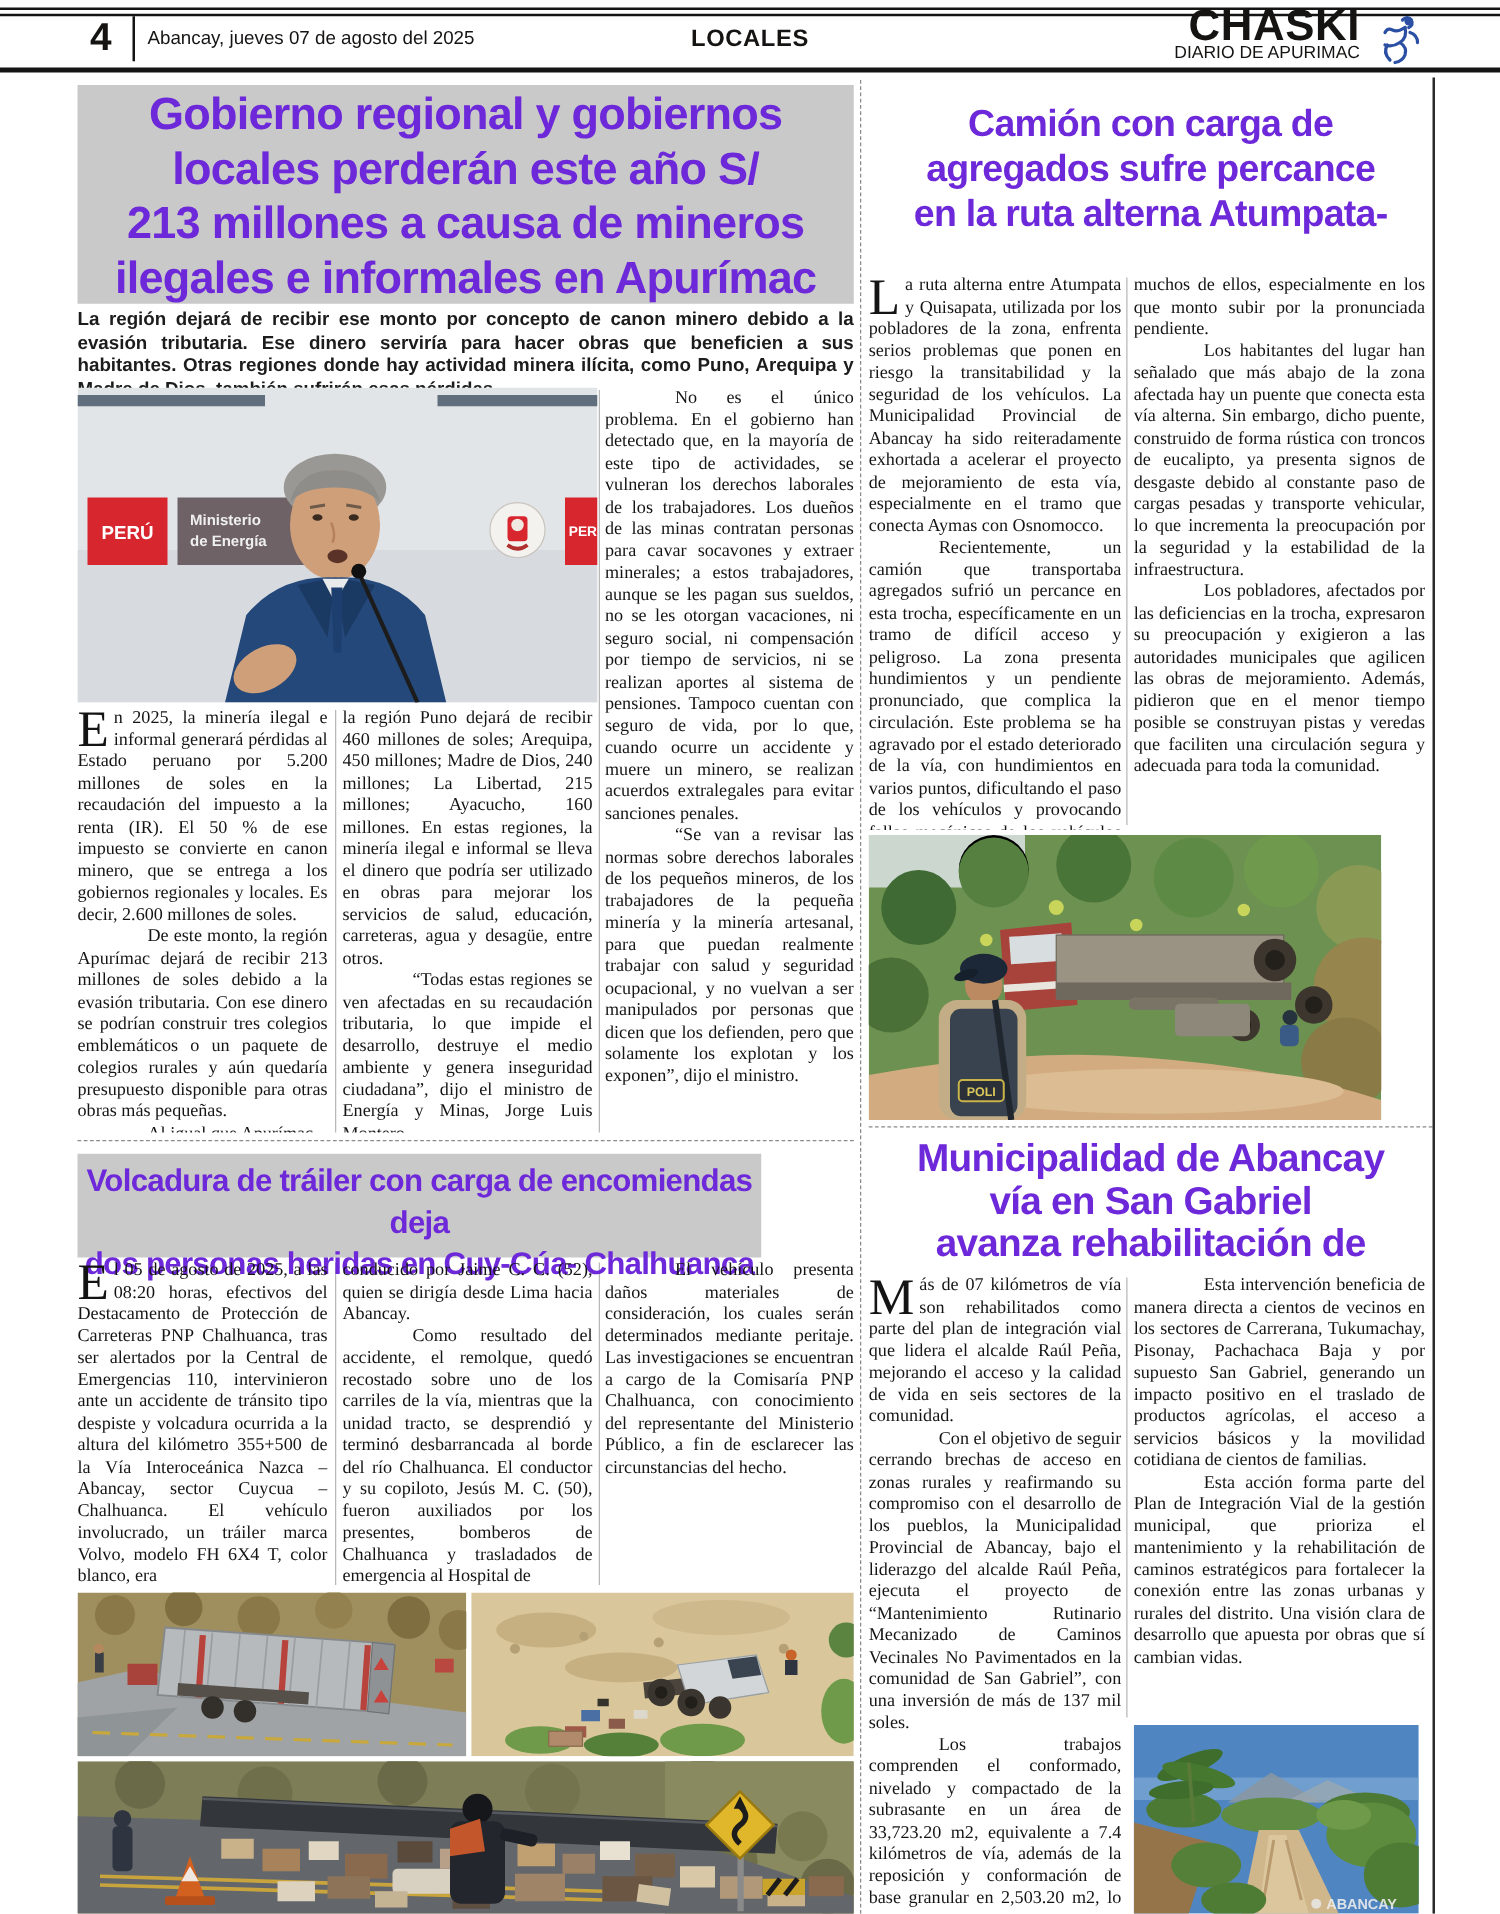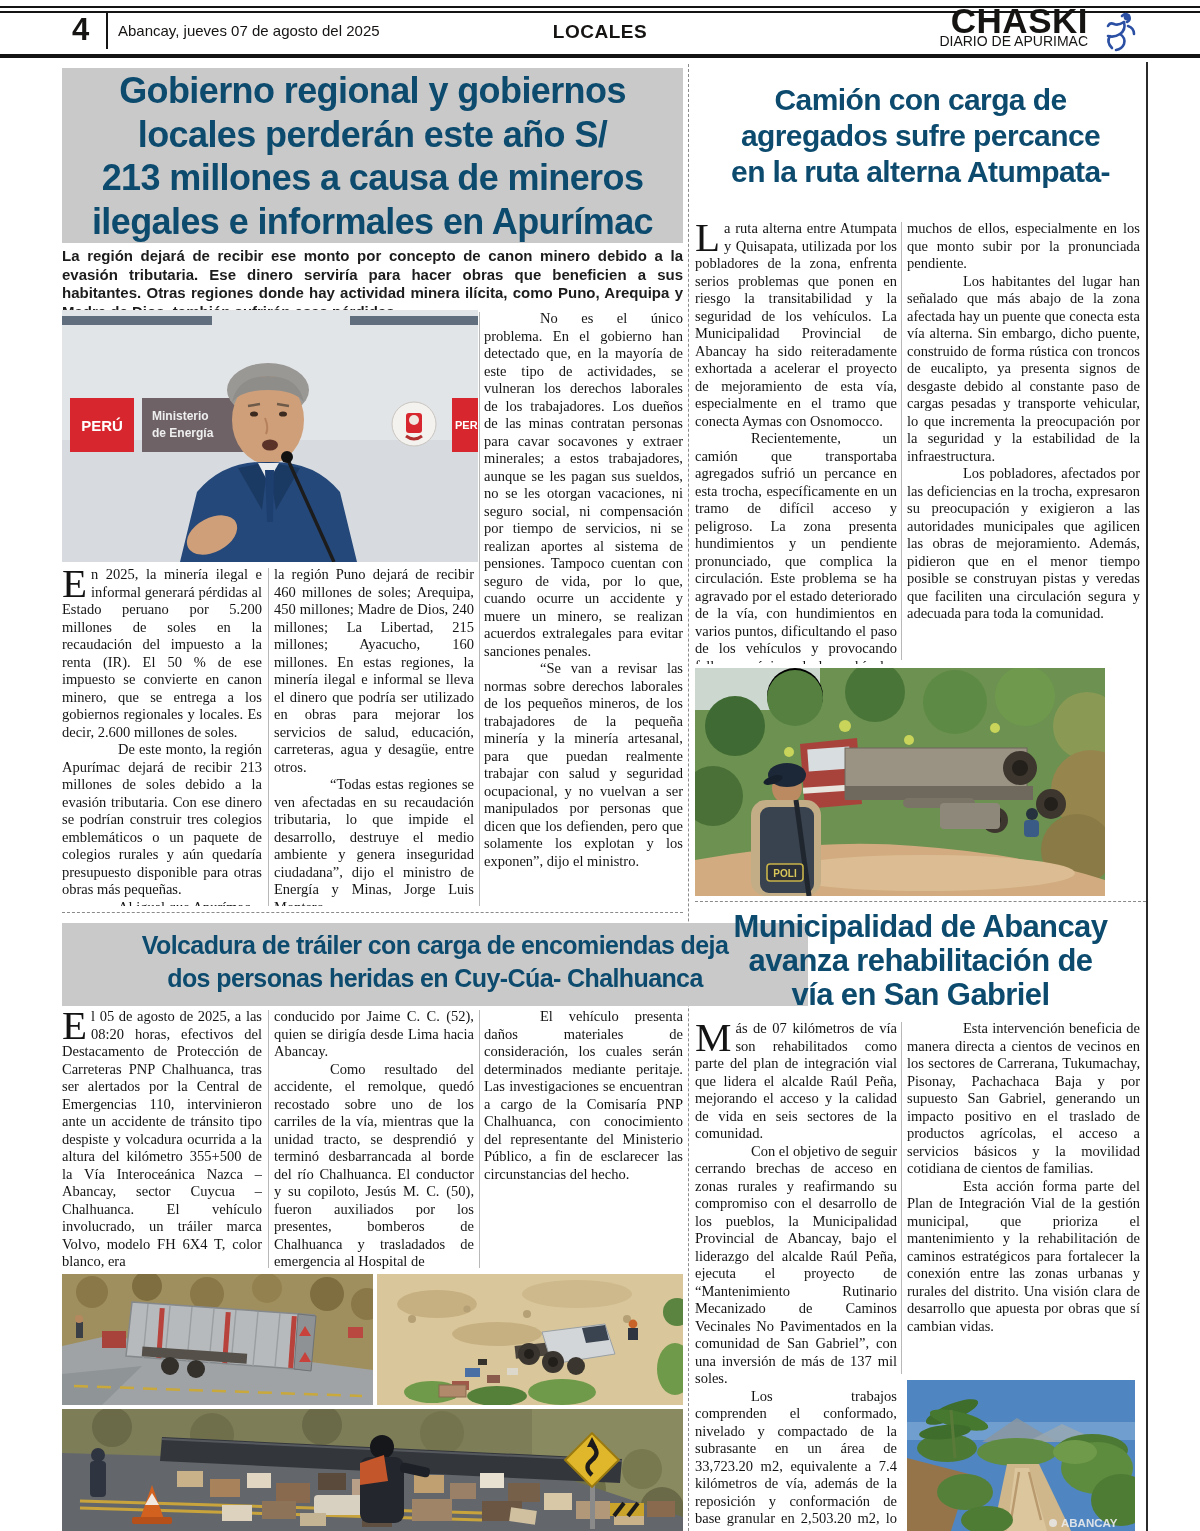--- a/index.html
+++ b/index.html
@@ -20,21 +20,21 @@
   .masthead{position:absolute;right:112px;top:8px;text-align:right;font-family:"Liberation Sans",sans-serif;}
   .mh-title{font-weight:bold;font-size:35px;line-height:26px;letter-spacing:.5px;}
   .mh-sub{font-size:14px;line-height:14px;text-align:right;}
   .chaski-icon{position:absolute;right:60px;top:10px;}
   
   .vdash{position:absolute;border-left:1px dashed #8a8a8a;width:0;}
   .hdash{position:absolute;border-top:1px dashed #8a8a8a;height:0;}
   .vrule{position:absolute;width:1px;background:#b8b8b8;}
   .pageborder-right{position:absolute;left:1146px;top:62px;width:2px;height:1469px;background:#2b2b2b;}
   
-  .headline{font-family:"Liberation Sans",sans-serif;font-weight:bold;color:#0c4a6e;
+  .headline{font-family:"Liberation Sans",sans-serif;font-weight:bold;color:#6d28d9;
     text-align:center;letter-spacing:-0.6px;}
   .hl-gray{background:#c9c9c9;}
   .hl-main{font-size:36px;line-height:43.5px;padding-top:1px;}
   .hl-camion{font-size:30px;line-height:36px;margin-top:16px;}
   .hl-volc{font-size:25px;line-height:33px;padding-top:6px;}
   .hl-muni{font-size:31px;line-height:34px;}
   .deck{font-family:"Liberation Sans",sans-serif;font-weight:bold;font-size:15px;
     line-height:18.5px;text-align:justify;color:#1c1c1c;}
   
   .col{position:absolute;overflow:hidden;}
@@ -190,21 +190,21 @@
   <ellipse cx="92" cy="120" rx="15" ry="16" fill="#bb8a60"></ellipse>
   <ellipse cx="92" cy="107" rx="19" ry="12" fill="#1c2838"></ellipse>
   <ellipse cx="78" cy="112" rx="10" ry="4" fill="#16202c" transform="rotate(-18 78 112)"></ellipse>
   <rect x="56" y="132" width="70" height="96" rx="15" fill="#c3ad86"></rect>
   <rect x="65" y="139" width="54" height="86" rx="9" fill="#39424f"></rect>
   <line x1="101" y1="132" x2="114" y2="228" stroke="#20262e" stroke-width="5"></line>
   <rect x="72" y="196" width="36" height="17" rx="3" fill="#2a2f38" stroke="#c9b44a" stroke-width="1.6"></rect>
   <text x="90" y="209" font-size="10" font-weight="bold" fill="#d9c75a" text-anchor="middle">POLI</text>
 </svg>
 
-<div class="abs headline hl-gray hl-volc" style="left:62px;top:923px;width:746px;height:77px;">
+<div class="abs headline hl-gray hl-volc" style="left:62px;top:923px;width:547px;height:77px;">
   <div>Volcadura de tráiler con carga de encomiendas deja</div>
   <div>dos personas heridas en Cuy-Cúa- Chalhuanca</div>
 </div>
 <div class="col" style="left:62px;top:1008px;width:200px;height:262px;">
   <p><span class="dropcap">E</span><span>l 05 de agosto de 2025, a las 08:20 horas, efectivos del Destacamento de Protección de Carreteras PNP Chalhuanca, tras ser alertados por la Central de Emergencias 110, intervinieron ante un accidente de tránsito tipo despiste y volcadura ocurrida a la altura del kilómetro 355+500 de la Vía Interoceánica Nazca – Abancay, sector Cuycua – Chalhuanca. El vehículo involucrado, un tráiler marca Volvo, modelo FH 6X4 T, color blanco, era</span></p>
 </div>
 <div class="col" style="left:274px;top:1008px;width:200px;height:262px;">
   <p>conducido por Jaime C. C. (52), quien se dirigía desde Lima hacia Abancay.</p>
   <p class="ind">Como resultado del accidente, el remolque, quedó recostado sobre uno de los carriles de la vía, mientras que la unidad tracto, se desprendió y terminó desbarrancada al borde del río Chalhuanca. El conductor y su copiloto, Jesús M. C. (50), fueron auxiliados por los presentes, bomberos de Chalhuanca y trasladados de emergencia al Hospital de</p>
 </div>
@@ -332,22 +332,22 @@
   <rect x="511" y="32" width="38" height="38" fill="#e0b72a" stroke="#9a7a10" stroke-width="2" transform="rotate(45 530 51)"></rect>
   <path d="M530,66 q-9,-8 0,-15 q9,-7 0,-15" stroke="#1c1c1c" stroke-width="4.4" fill="none"></path>
   <polygon points="525,38 535,38 530,28" fill="#1c1c1c"></polygon>
   <rect x="548" y="94" width="34" height="13" fill="#caa32a"></rect>
   <line x1="552" y1="107" x2="562" y2="94" stroke="#1c1c1c" stroke-width="4"></line>
   <line x1="566" y1="107" x2="576" y2="94" stroke="#1c1c1c" stroke-width="4"></line>
 </svg>
 
 <div class="abs headline hl-muni" style="left:695px;top:910px;width:451px;height:104px;">
   <div>Municipalidad de Abancay</div>
+  <div>vía en San Gabriel</div>
   <div>avanza rehabilitación de</div>
-  <div>vía en San Gabriel</div>
 </div>
 <div class="col" style="left:695px;top:1020px;width:202px;height:508px;">
   <p><span class="dropcap">M</span><span>ás de 07 kilómetros de vía son rehabilitados como parte del plan de integración vial que lidera el alcalde Raúl Peña, mejorando el acceso y la calidad de vida en seis sectores de la comunidad.</span></p>
   <p class="ind">Con el objetivo de seguir cerrando brechas de acceso en zonas rurales y reafirmando su compromiso con el desarrollo de los pueblos, la Municipalidad Provincial de Abancay, bajo el liderazgo del alcalde Raúl Peña, ejecuta el proyecto de “Mantenimiento Rutinario Mecanizado de Caminos Vecinales No Pavimentados en la comunidad de San Gabriel”, con una inversión de más de 137 mil soles.</p>
   <p class="ind">Los trabajos comprenden el conformado, nivelado y compactado de la subrasante en un área de 33,723.20 m2, equivalente a 7.4 kilómetros de vía, además de la reposición y conformación de base granular en 2,503.20 m2, lo que permitirá mejorar las condiciones de transitabilidad vehicular y peatonal.</p>
 </div>
 <div class="col" style="left:907px;top:1020px;width:233px;height:356px;">
   <p class="ind">Esta intervención beneficia de manera directa a cientos de vecinos en los sectores de Carrerana, Tukumachay, Pisonay, Pachachaca Baja y por supuesto San Gabriel, generando un impacto positivo en el traslado de productos agrícolas, el acceso a servicios básicos y la movilidad cotidiana de cientos de familias.</p>
   <p class="ind">Esta acción forma parte del Plan de Integración Vial de la gestión municipal, que prioriza el mantenimiento y la rehabilitación de caminos estratégicos para fortalecer la conexión entre las zonas urbanas y rurales del distrito. Una visión clara de desarrollo que apuesta por obras que sí cambian vidas.</p>
 </div>

